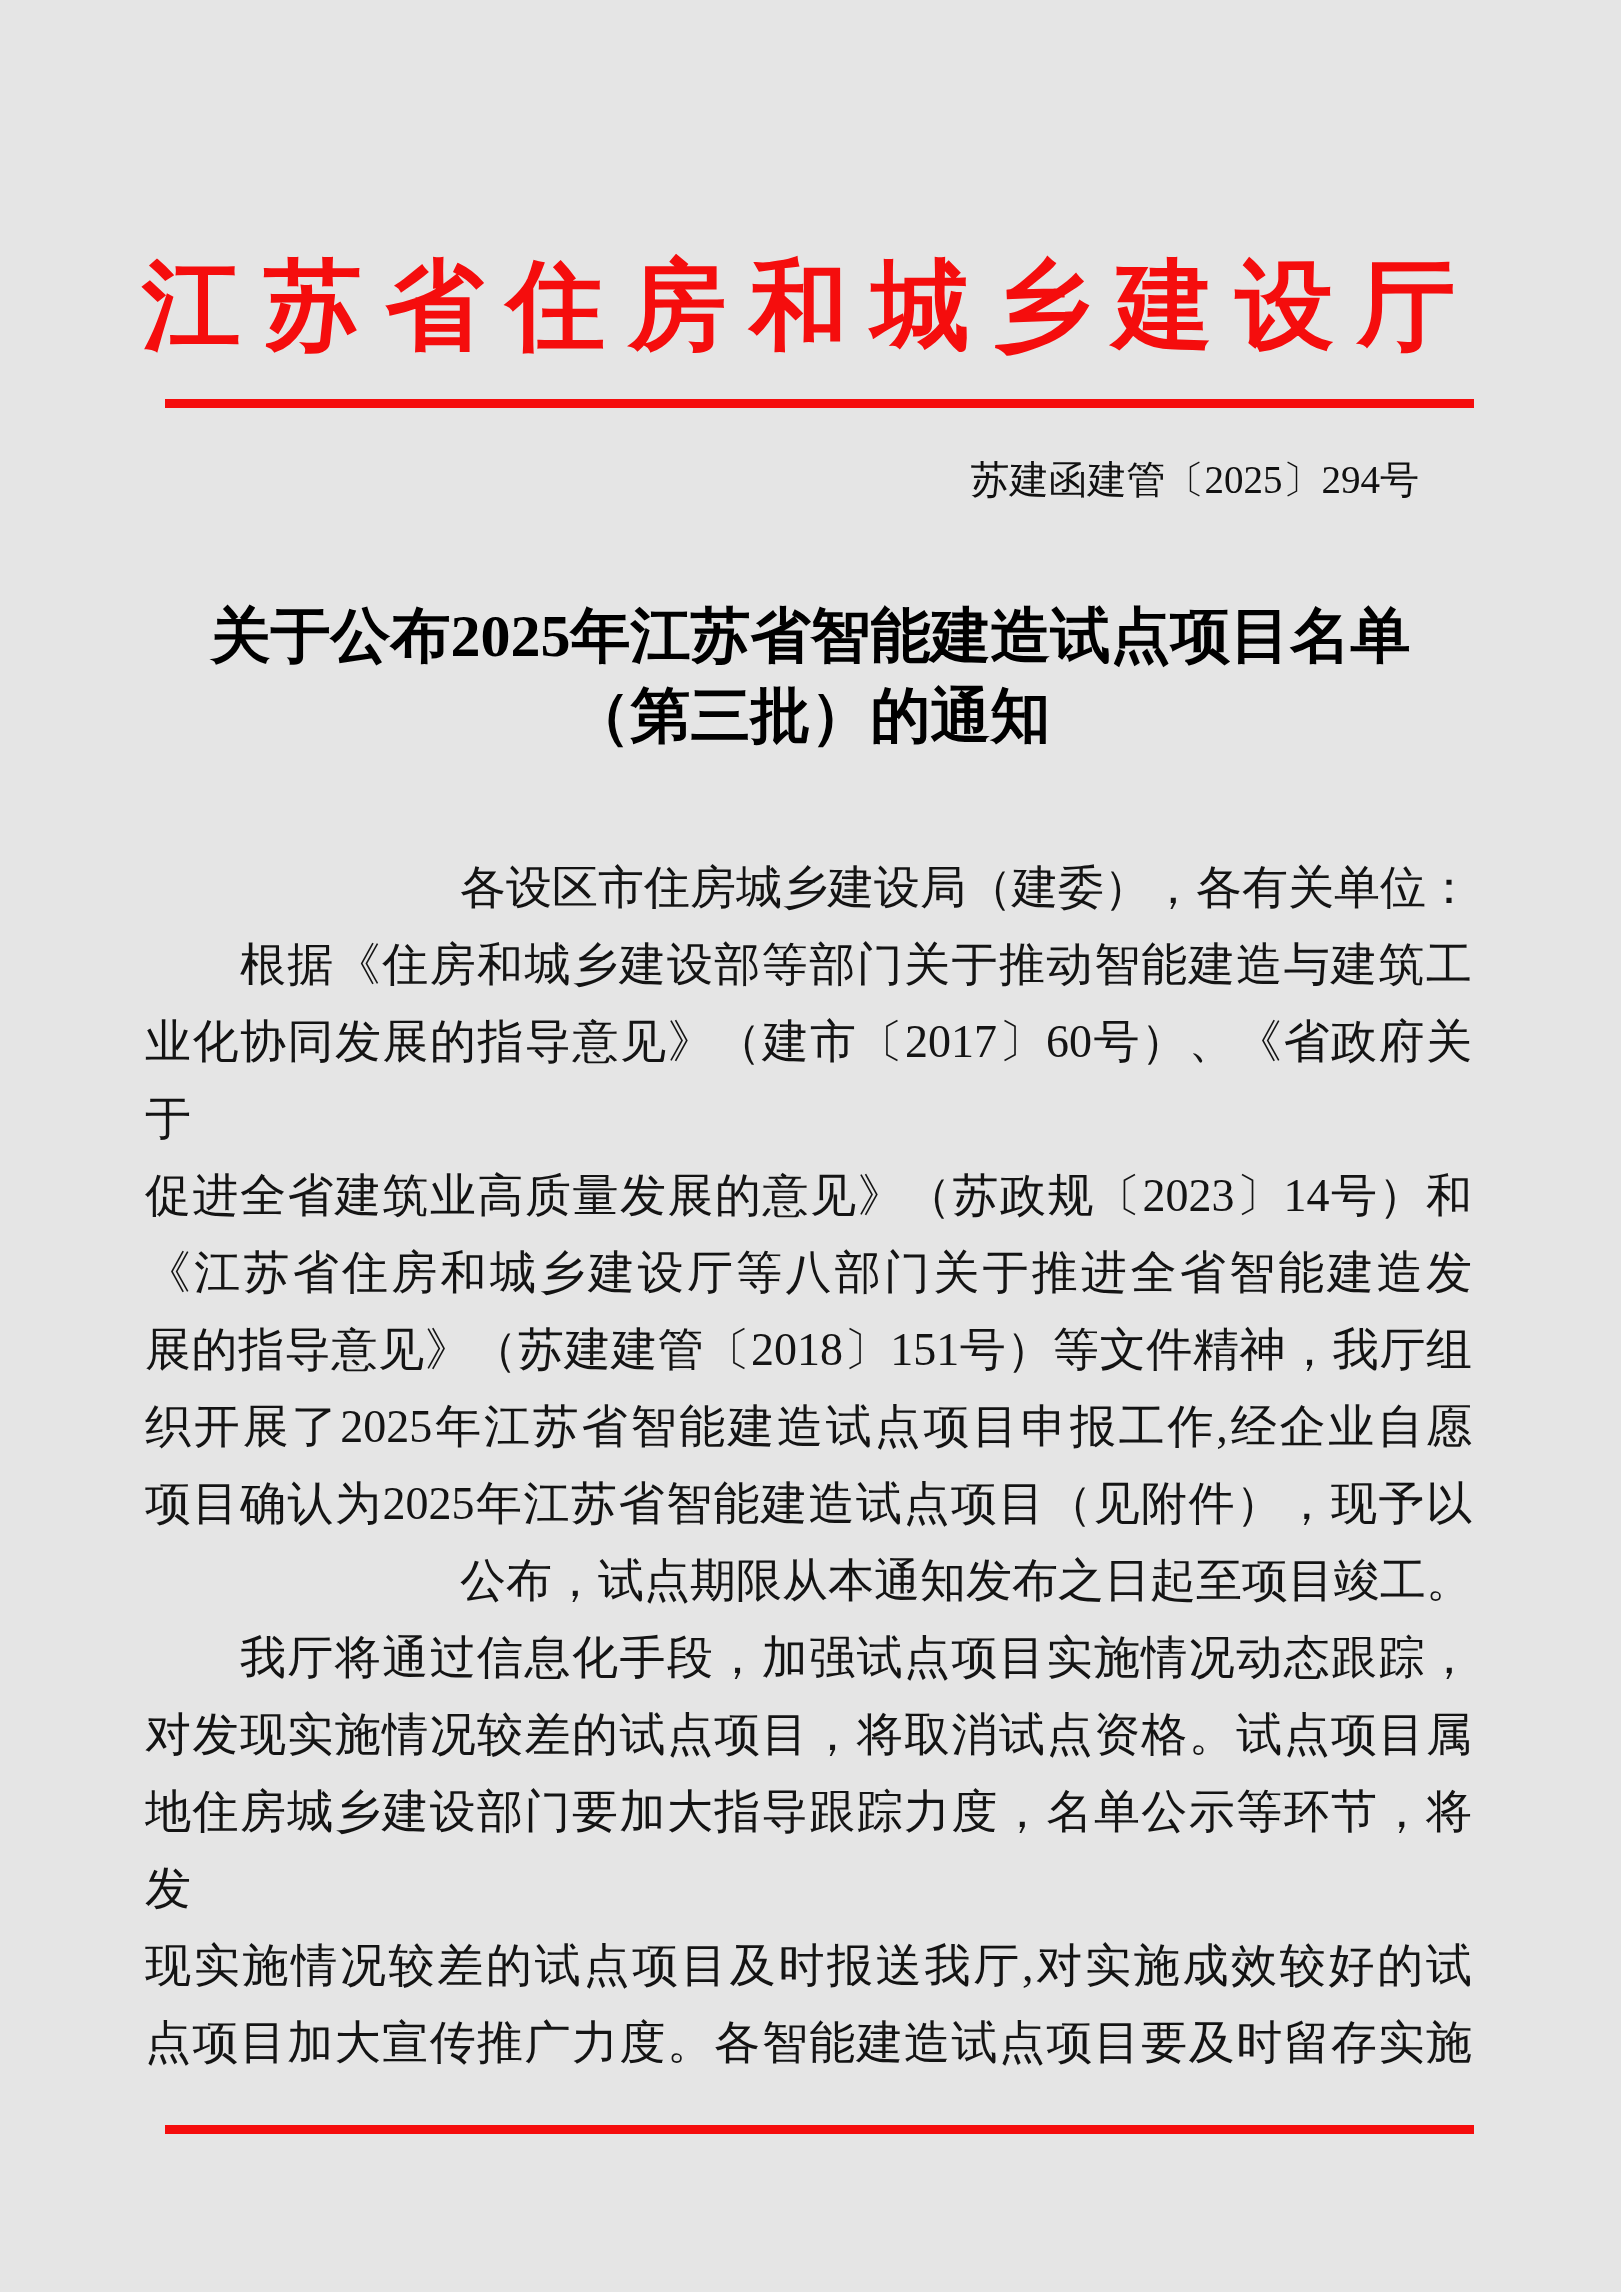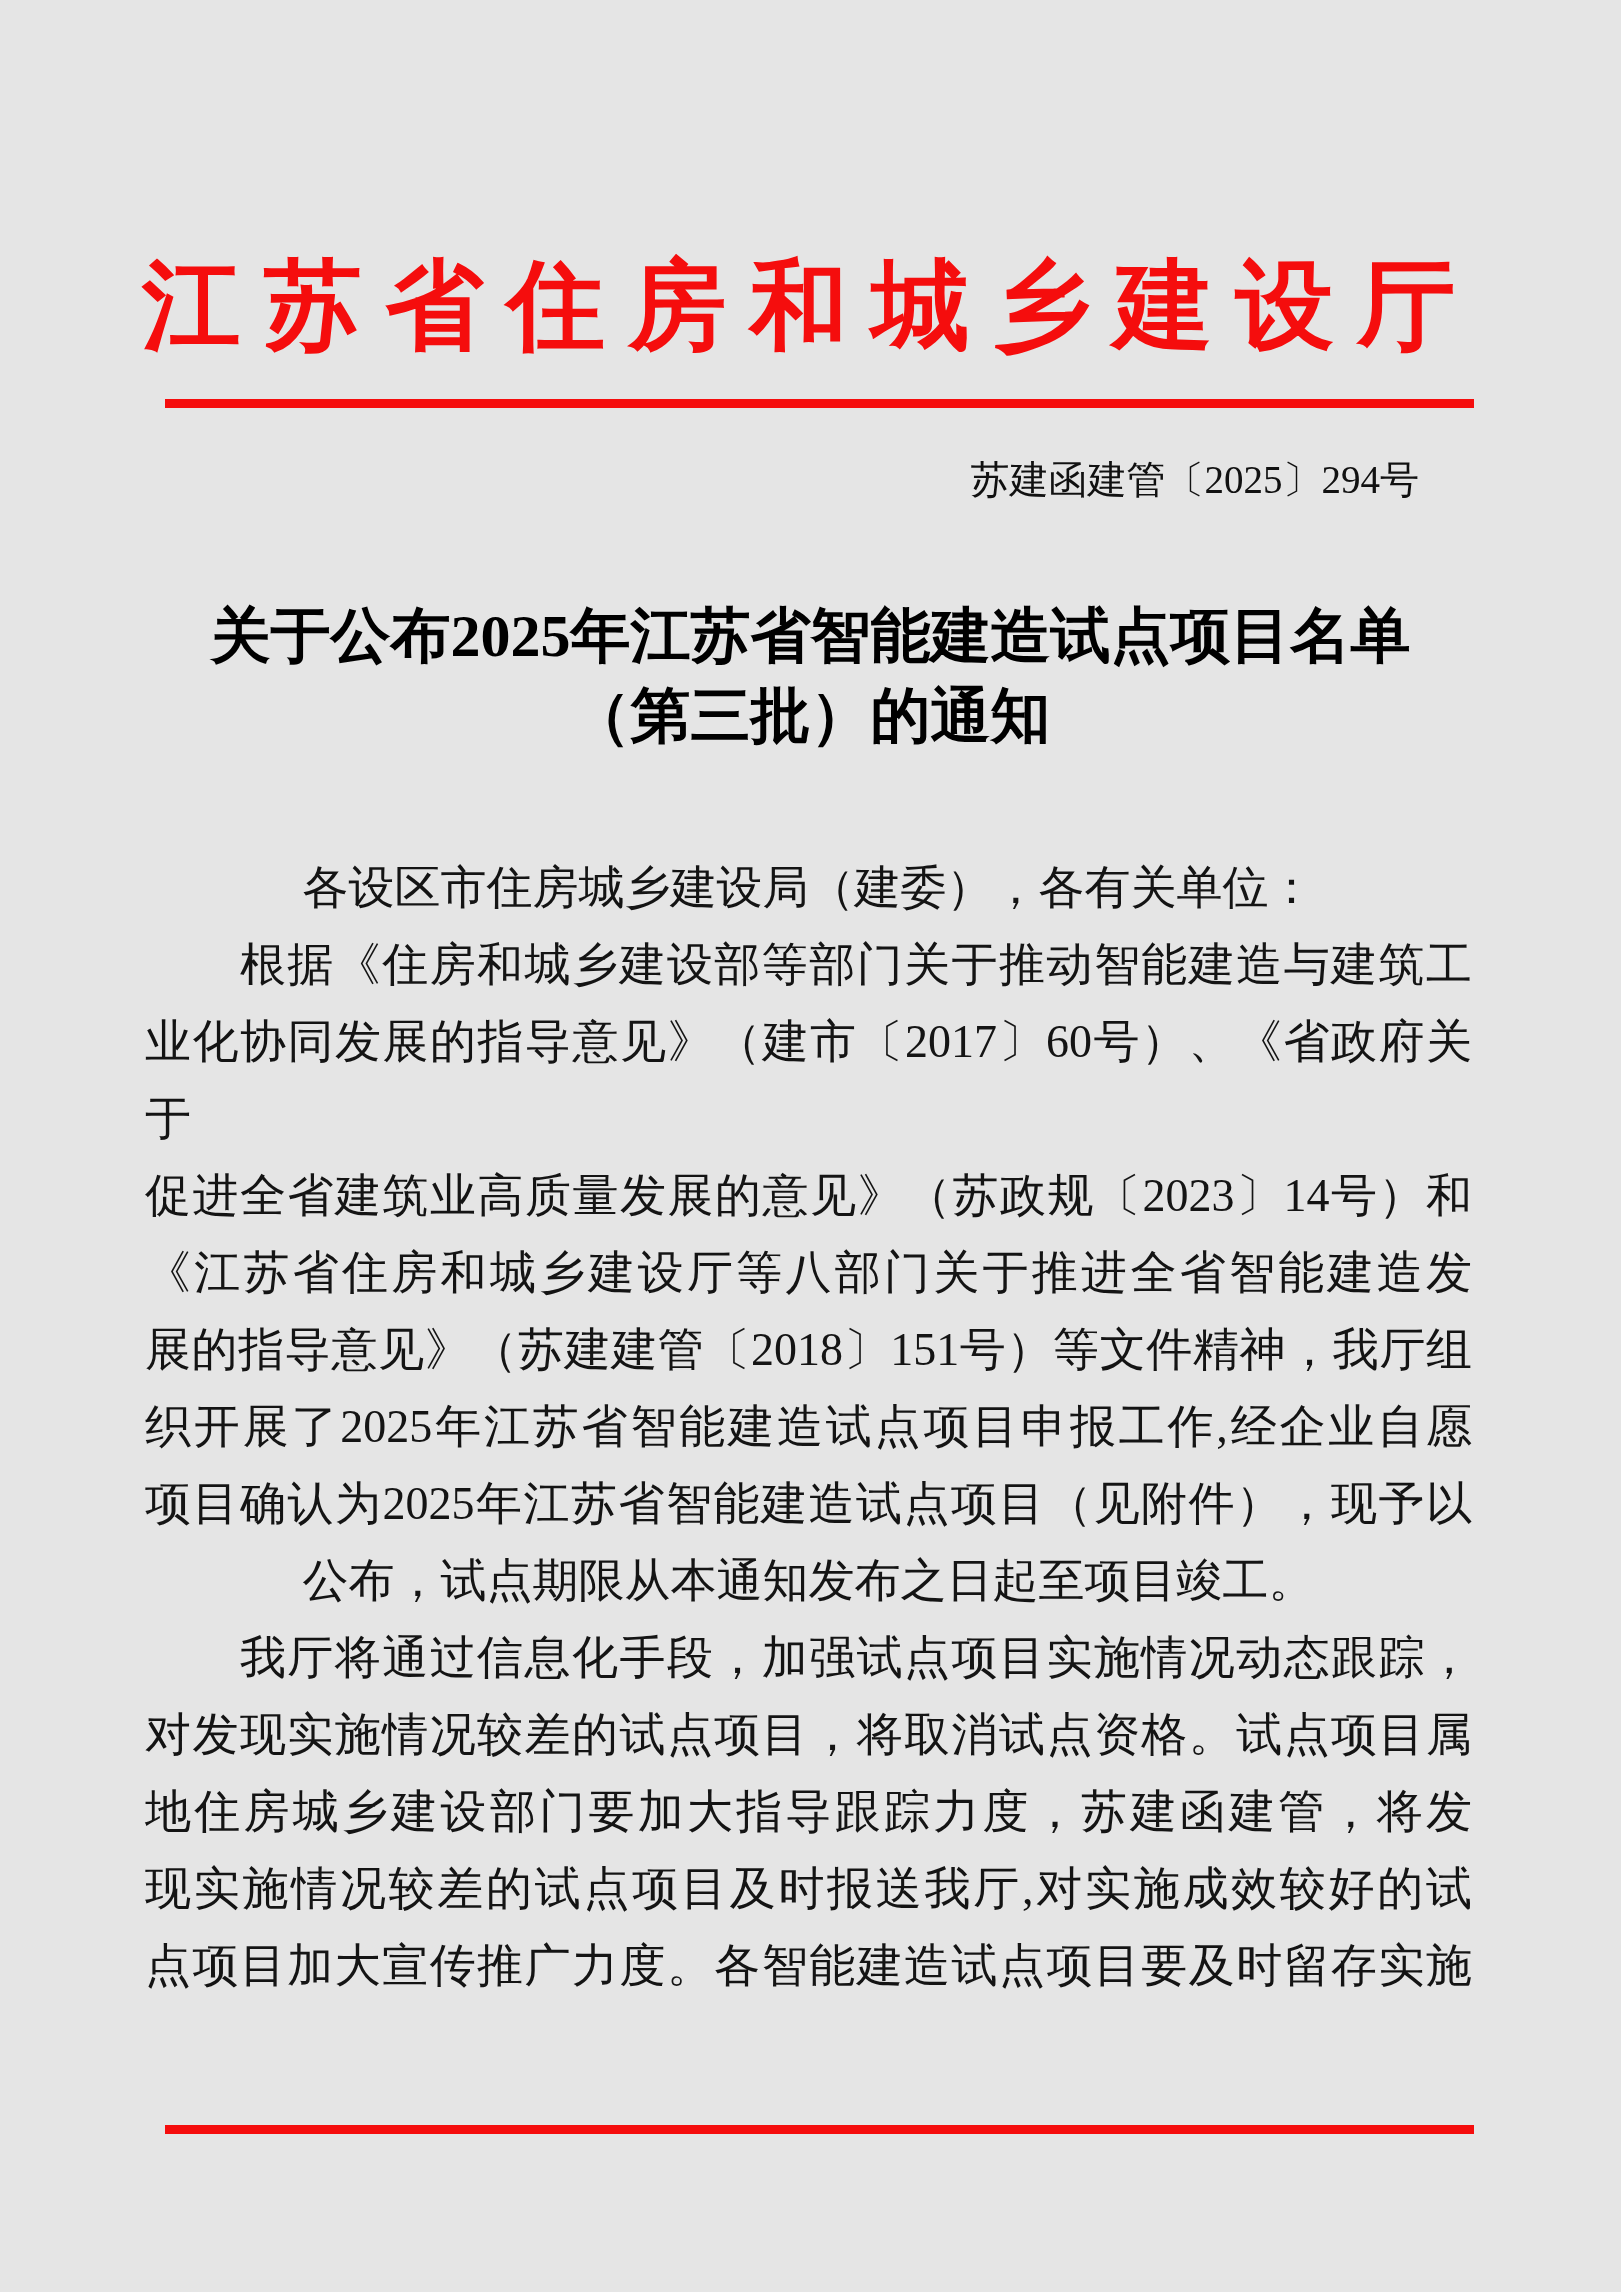--- a/index.html
+++ b/index.html
@@ -74,21 +74,21 @@
   .body-text {
     position: absolute;
     top: 849px;
     left: 145px;
     right: 149px;
     font-size: 46px;
     line-height: 77px;
     color: #141414;
   }
   .body-line {
-    text-align: center;
+    text-align: right;
     white-space: nowrap;
   }
   .body-line.j {
     white-space: normal;
     text-align: justify;
     text-align-last: justify;
     text-justify: inter-character;
   }
 </style>
 </head>
@@ -112,21 +112,21 @@
     <div class="body-line j">　　根据《住房和城乡建设部等部门关于推动智能建造与建筑工</div>
     <div class="body-line j">业化协同发展的指导意见》（建市〔2017〕60号）、《省政府关于</div>
     <div class="body-line j">促进全省建筑业高质量发展的意见》（苏政规〔2023〕14号）和</div>
     <div class="body-line j">《江苏省住房和城乡建设厅等八部门关于推进全省智能建造发</div>
     <div class="body-line j">展的指导意见》（苏建建管〔2018〕151号）等文件精神，我厅组</div>
     <div class="body-line j">织开展了2025年江苏省智能建造试点项目申报工作,经企业自愿</div>
     <div class="body-line j">项目确认为2025年江苏省智能建造试点项目（见附件），现予以</div>
     <div class="body-line">公布，试点期限从本通知发布之日起至项目竣工。</div>
     <div class="body-line j">　　我厅将通过信息化手段，加强试点项目实施情况动态跟踪，</div>
     <div class="body-line j">对发现实施情况较差的试点项目，将取消试点资格。试点项目属</div>
-    <div class="body-line j">地住房城乡建设部门要加大指导跟踪力度，苏建函建管，将发</div>
+    <div class="body-line j">地住房城乡建设部门要加大指导跟踪力度，名单公示等环节，将发</div>
     <div class="body-line j">现实施情况较差的试点项目及时报送我厅,对实施成效较好的试</div>
     <div class="body-line j">点项目加大宣传推广力度。各智能建造试点项目要及时留存实施</div>
   </div>
 
   <div class="rule rule-bottom"></div>
 
 </div>
 
 
 </body></html>

